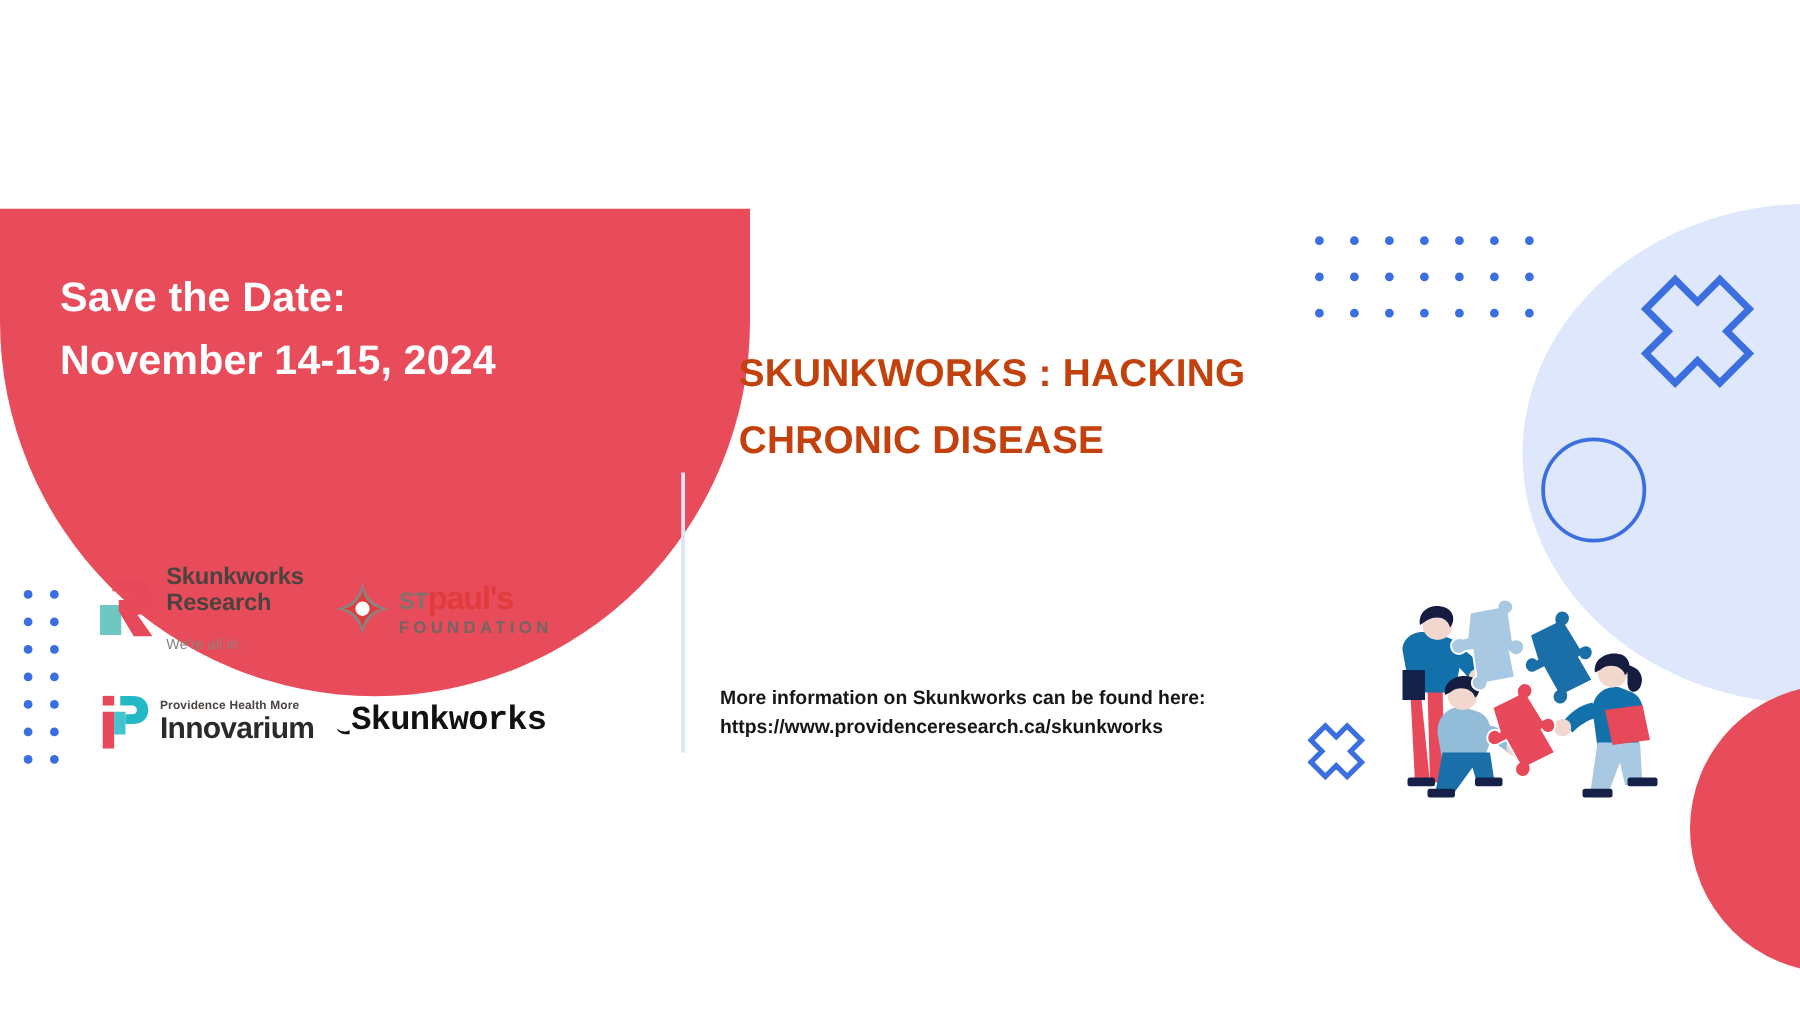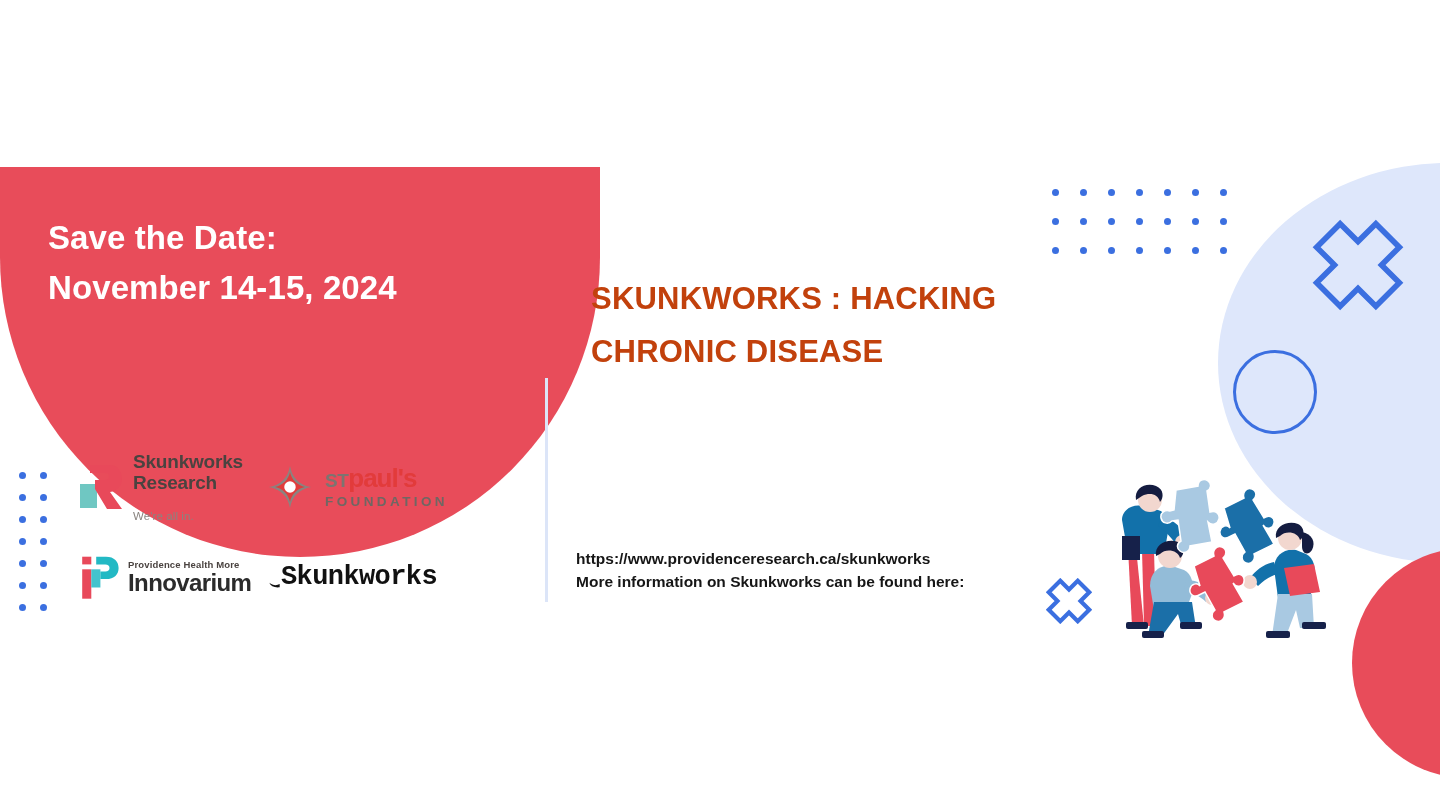--- a/index.html
+++ b/index.html
@@ -36,21 +36,21 @@
                  font-size:33px;font-weight:bold;line-height:1.5;letter-spacing:.1px;}
 
   
   #logos{position:absolute;left:78px;top:446px;width:420px;}
   .logo-row{display:flex;align-items:center;}
   #logo-row-1{height:82px;}
   #logo-row-2{height:62px;margin-top:18px;}
 
   .logo{display:flex;align-items:center;}
   #logo-providence-research{width:176px;}
-  #logo-stpauls{margin-left:14px;width:180px;justify-content:space-between;}
+  #logo-stpauls{margin-left:14px;width:180px;}
   #logo-innovarium{width:176px;}
   #logo-skunkworks{margin-left:14px;width:195px;font-family:Liberation Mono, monospace;}
 
   .pr-text{margin-left:9px;}
   .pr-name{color:#4a4340;font-size:19px;font-weight:bold;line-height:1.08;letter-spacing:-.2px;}
   .pr-tag{color:#8a8480;font-size:11.5px;margin-top:16px;letter-spacing:.1px;}
 
   .sp-text{margin-left:7px;}
   .sp-line1{font-size:26px;font-weight:bold;line-height:1;letter-spacing:-1px;}
   .sp-st{color:#7d7470;font-size:19px;letter-spacing:-.5px;}
@@ -187,22 +187,22 @@
         </svg>
         <div class="sk-word">Skunkworks</div>
       </div>
 
     </div>
   </div>
 
   <div id="headline">SKUNKWORKS : HACKING CHRONIC DISEASE</div>
   <div id="divider"></div>
   <div id="moreinfo">
+    <div>More information on Skunkworks can be found here:</div>
     <div>https://www.providenceresearch.ca/skunkworks</div>
-    <div>More information on Skunkworks can be found here:</div>
   </div>
 
   <svg id="illustration" viewBox="0 0 244 170">
 
     <path d="M30 72 L38 72 L46 150 L34 150 Z" fill="#e8495a"></path>
     <path d="M44 74 L56 74 L58 150 L46 150 Z" fill="#e8495a"></path>
     <rect x="28" y="146" width="22" height="7" rx="2" fill="#16214a"></rect>
     <path d="M24 44 C24 34 34 28 44 30 L60 34 C70 37 72 46 70 56 L66 78 L30 78 Z" fill="#1271aa"></path>
     <path d="M64 40 C76 44 84 52 88 60 L78 68 C72 60 66 54 60 50 Z" fill="#1271aa"></path>
     <circle cx="52" cy="24" r="12" fill="#f2d7cf"></circle>

